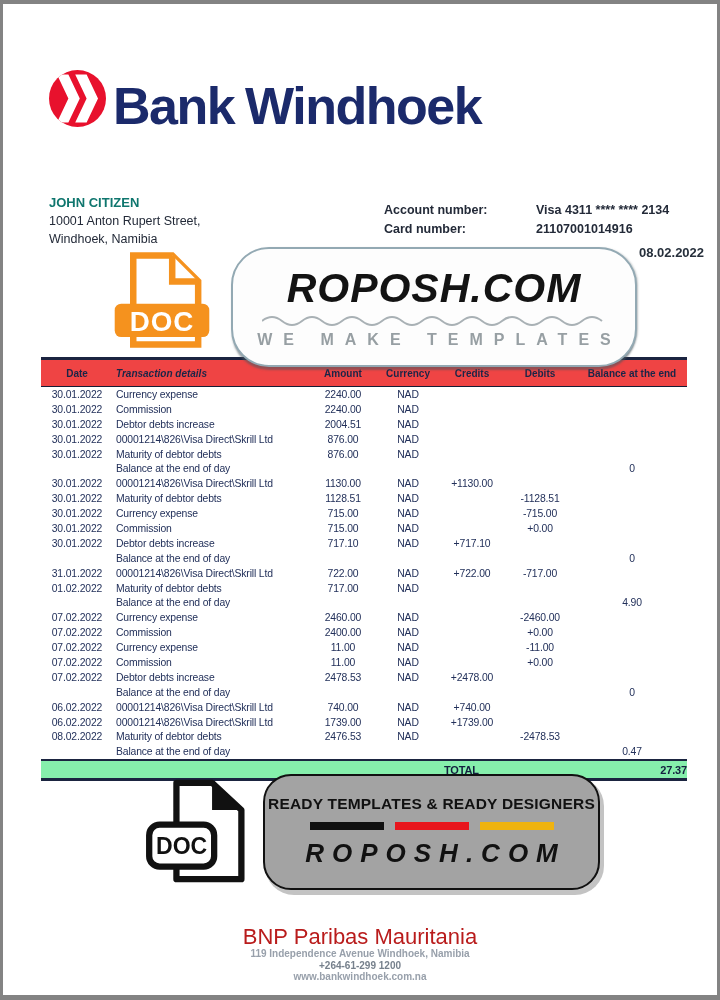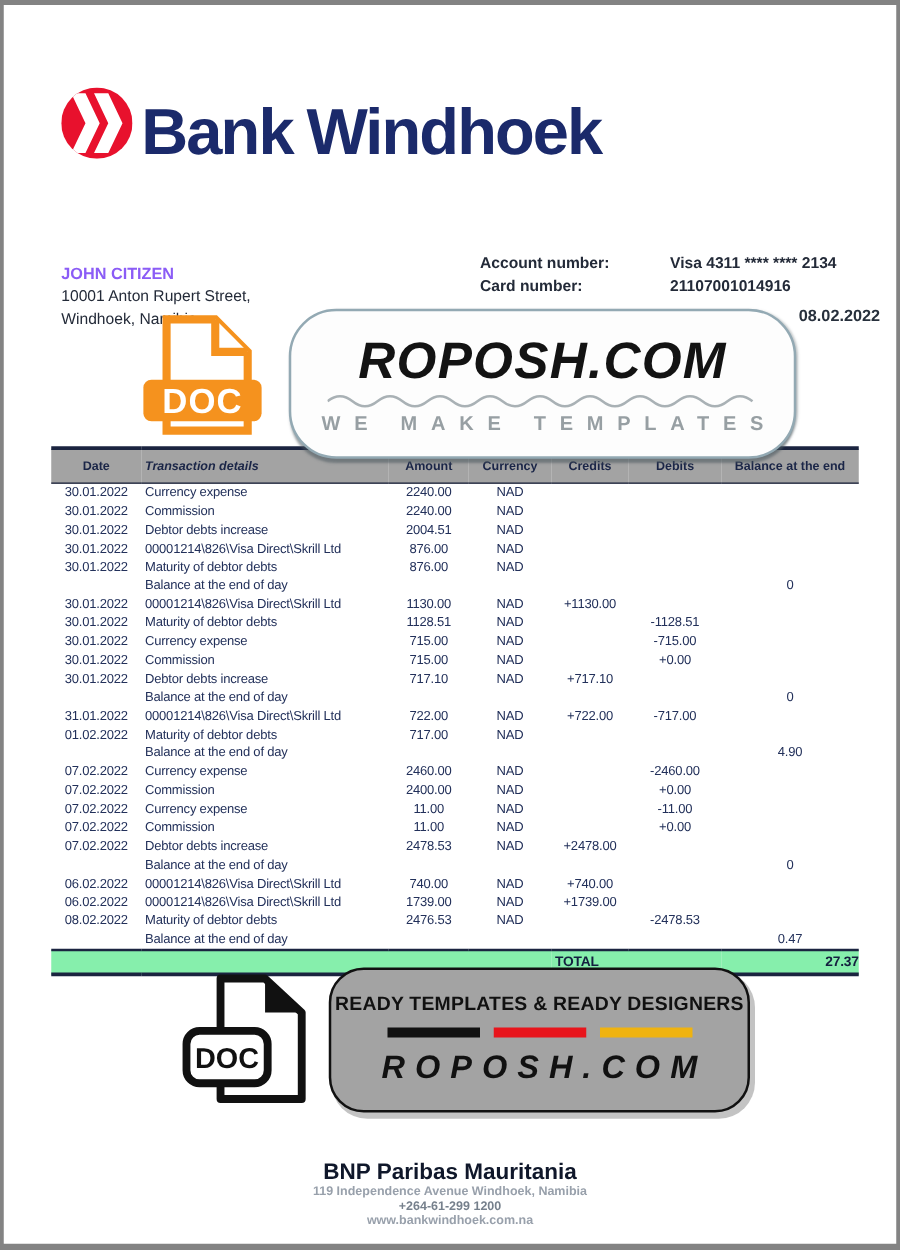--- a/index.html
+++ b/index.html
@@ -7,21 +7,21 @@
   .page{position:relative;width:720px;height:1000px;background:#fff;box-sizing:border-box;
         border-top:4px solid #838383;border-left:3px solid #838383;border-right:3px solid #838383;border-bottom:5px solid #838383;}
   .abs{position:absolute;}
 
   
   .logo-mark{left:46px;top:66px;width:57px;height:57px;}
   .logo-text{left:110px;top:72px;font-size:52px;font-weight:700;color:#1b2a6b;letter-spacing:-1.5px;word-spacing:-2px;}
 
   
   .customer{left:46px;top:190px;color:#232a38;font-size:12.5px;line-height:18px;}
-  .customer .name{font-weight:700;font-size:13px;color:#8b5cf6;margin-top:16px;}
+  .customer .name{font-weight:700;font-size:13px;color:#0f766e;}
   .acct{left:381px;top:197px;color:#232a38;font-size:12.5px;line-height:18.5px;font-weight:600;}
   .acct-grid{display:grid;grid-template-columns:152px auto;}
   .stmt-date{left:636px;top:241px;font-size:13px;font-weight:600;color:#27303c;}
 
   
   .doc-orange{left:108px;top:246px;width:102px;height:100px;z-index:2;}
 
   
   .wm-box{left:228px;top:243px;width:402px;height:116px;background:#fdfdfd;border:2px solid #93a9b3;
           border-radius:38px;z-index:3;box-shadow:0 4px 2px -1px rgba(75,88,95,.55),2px 0 2px -1px rgba(75,88,95,.35);
@@ -29,21 +29,21 @@
   .wm-title{font-size:41px;font-weight:800;font-style:italic;color:#131313;letter-spacing:1px;line-height:44px;}
   .wm-wave{margin:2px 0 3px 0;}
   .wm-tag{font-size:16px;font-weight:600;color:#979fa3;letter-spacing:11px;padding-left:11px;}
 
   
   .heading{left:46px;top:330px;font-size:15.5px;font-weight:800;color:#141f3c;letter-spacing:.3px;z-index:4;}
 
   
   .tbl-wrap{left:38px;top:353px;width:646px;z-index:1;}
   table{border-collapse:collapse;table-layout:fixed;width:646px;color:#22305a;}
-  thead th{background:#a3a3a3;border-top:3px solid #1b2440;border-bottom:1px solid #151d36;
+  thead th{background:#ef4444;border-top:3px solid #1b2440;border-bottom:1px solid #151d36;
            font-size:10px;font-weight:700;height:18px;text-align:center;padding:4px;color:#1a2547;}
   thead th.h-details{text-align:left;padding-left:3px;font-style:italic;}
   tbody td{height:14.9px;padding:0;font-size:10.4px;letter-spacing:-.15px;text-align:center;vertical-align:middle;}
   tbody td:nth-child(1){font-weight:400;}
   tbody td:nth-child(2){text-align:left;padding-left:3px;}
   tr.total-row td{background:#86efac;border-top:2px solid #1b2440;border-bottom:3px solid #1b2440;
                   height:17px;font-weight:700;font-size:11px;color:#14203f;}
   td.total-label{text-align:right;padding-right:40px;}
   td.total-value{text-align:right;}
 
@@ -51,21 +51,21 @@
   .doc-black{left:142px;top:772px;width:110px;height:110px;z-index:2;}
   .rb-box{left:260px;top:770px;width:333px;height:112px;background:#a3a3a3;border:2.5px solid #111;border-radius:28px;
           box-shadow:3px 4px 0 1px rgba(145,145,145,.55);z-index:3;display:flex;flex-direction:column;align-items:center;justify-content:center;}
   .rb-line1{font-size:15.5px;font-weight:700;color:#111;letter-spacing:.2px;}
   .rb-bars{display:flex;gap:11px;margin:9px 0 8px 0;}
   .rb-bars span{display:block;width:74px;height:8px;}
   .rb-brand{font-size:26px;font-weight:800;font-style:italic;color:#111;letter-spacing:8px;padding-left:8px;}
 
   
   .footer{left:0;top:922px;width:100%;text-align:center;line-height:11.5px;}
-  .footer .bank{font-size:18px;font-weight:700;color:#0f172a;line-height:22px;}
+  .footer .bank{font-size:22px;font-weight:400;color:#b91c1c;line-height:22px;}
   .footer .addr{font-size:10px;font-weight:600;color:#98a0ab;}
   .footer .phone{font-size:10px;font-weight:600;color:#76808c;}
   .footer .web{font-size:10px;font-weight:600;color:#98a0ab;}
 </style>
 </head>
 <body>
 
 <div class="page">
 
   <svg class="abs logo-mark" viewBox="0 0 100 100">

